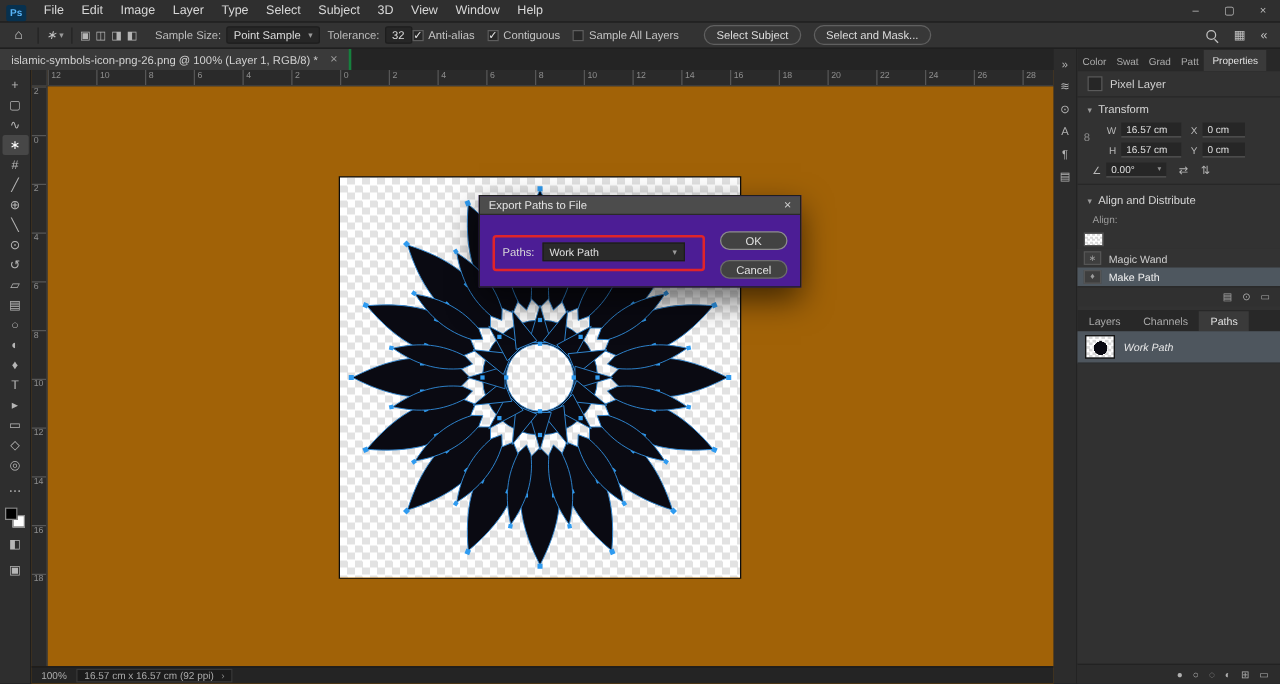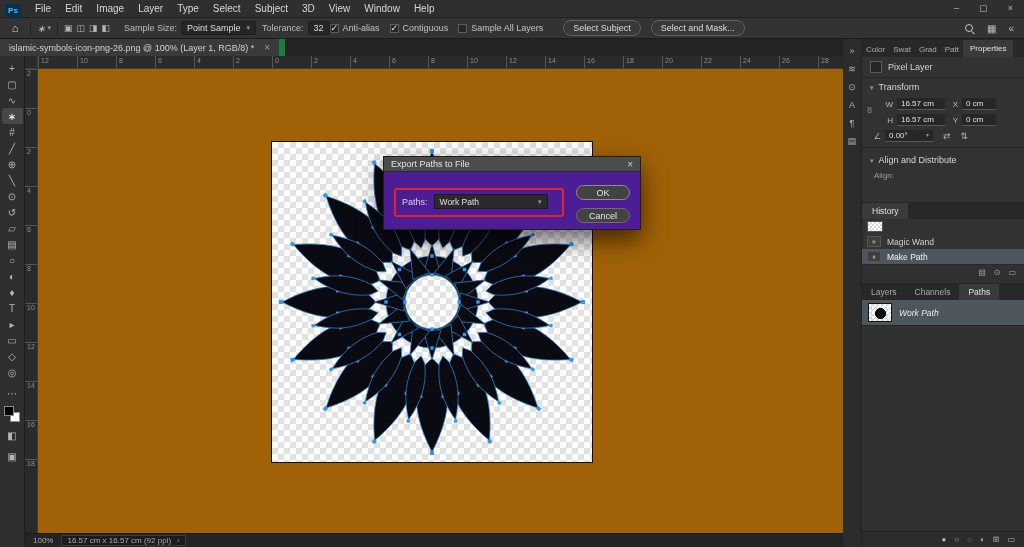--- a/index.html
+++ b/index.html
@@ -31,21 +31,21 @@
   .cb.checked .box::after{content:"✓";position:absolute;left:0px;top:-2px;font-size:9px;color:#e3e3e3}
   .ob-btn{border:1px solid #606060;border-radius:9px;padding:2px 9px;font-size:9px;background:#383838;color:#dedede;margin-left:10px;font-family:"Liberation Sans",sans-serif}
   .ob-right{margin-left:auto;display:flex;align-items:center;gap:12px;padding-right:10px}
   .search-icon{position:relative;width:11px;height:11px;display:inline-block}
   .search-icon::before{content:"";position:absolute;left:1px;top:1px;width:6px;height:6px;border:1px solid #c2c2c2;border-radius:50%}
   .search-icon::after{content:"";position:absolute;left:8px;top:8px;width:4px;height:1px;background:#c2c2c2;transform:rotate(45deg);transform-origin:0 0}
   .ws-icon,.collapse-icon{font-size:10px;color:#bdbdbd}
 
   
   .tabbar{position:absolute;left:0;top:39px;width:843px;height:17px;background:#242424;display:flex;z-index:10}
-  .doc-tab{background:#3a3a3a;padding:0 9px;display:flex;align-items:center;gap:10px;font-size:9px;color:#d2d2d2;border-right:6px solid #15803d}
+  .doc-tab{background:#3a3a3a;padding:0 9px;display:flex;align-items:center;gap:10px;font-size:9px;color:#d2d2d2;border-right:2px solid #15803d}
   .tab-close{color:#9b9b9b;font-size:10px;cursor:default}
 
   
   .toolbar{position:absolute;left:0;top:56px;width:25px;height:491px;background:#2e2e2e;border-right:1px solid #1d1d1d;display:flex;flex-direction:column;align-items:center;padding-top:4px;z-index:10}
   .tools{display:flex;flex-direction:column;align-items:center}
   .tool{width:21px;height:16px;display:flex;align-items:center;justify-content:center;font-size:10px;color:#b6b6b6;border-radius:2px}
   .tool.active{background:#474747;color:#ffffff}
   .tb-bottom{margin-top:5px;display:flex;flex-direction:column;align-items:center;gap:5px}
   .swatches{position:relative;width:16px;height:16px}
   .swatches .bgc{position:absolute;right:0;bottom:0;width:10px;height:10px;background:#fff;border:1px solid #8a8a8a}
@@ -450,23 +450,20 @@
       </div>
 
       <div class="divider"></div>
 
       <div class="section-header">
         <span class="chev">▾</span>
         <span>Align and Distribute</span>
       </div>
       <div class="align-label">Align:</div>
 
-      <div class="history-tabbar">
-        <span class="history-tab">History</span>
-      </div>
       <div class="history-row">
         <span class="snap-thumb"></span>
       </div>
       <div class="history-list">
 
           <div class="history-row">
           <span class="history-icon">∗</span>
           <span>Magic Wand</span>
         </div>
           <div class="history-row active">

